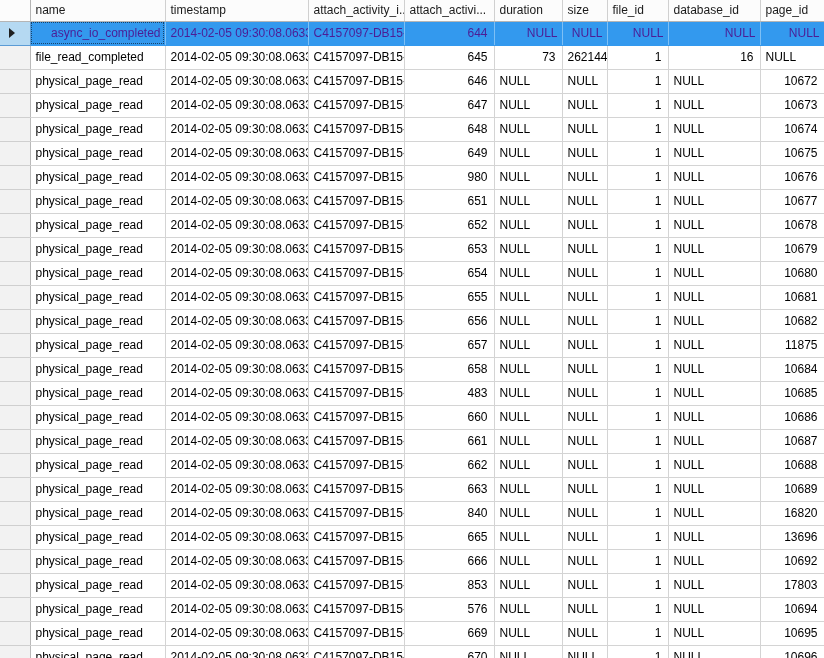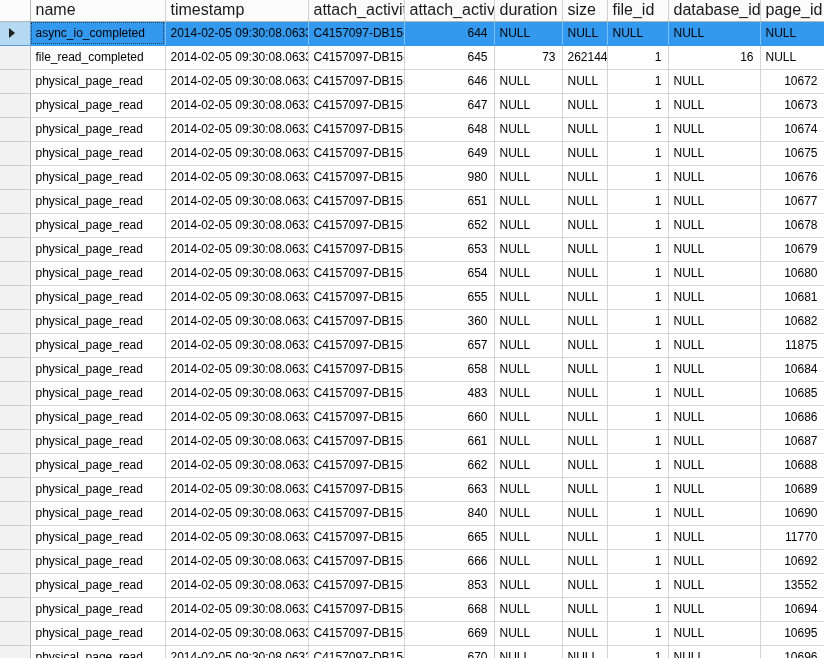--- a/index.html
+++ b/index.html
@@ -31,21 +31,21 @@
   }
 
   
   thead th {
     height: 21px;
     box-sizing: border-box;
     background: #fcfcfc;
     border-right: 1px solid #d0d0d0;
     border-bottom: 1px solid #b5b5b5;
     font-weight: normal;
-    font-size: 16px;
+    font-size: 12px;
     color: #1a1a1a;
     text-align: left;
     padding: 0 4px 1px 5px;
     white-space: nowrap;
     overflow: hidden;
     vertical-align: middle;
   }
   thead th.rowhdr {
     background: #fcfcfc;
     border-right: 1px solid #b5b5b5;
@@ -90,23 +90,24 @@
     width: 0;
     height: 0;
     border-left: 6px solid #202020;
     border-top: 5px solid transparent;
     border-bottom: 5px solid transparent;
   }
 
   
   tr.selected td {
     background: #3399ee;
-    color: #000000;
+    color: #4c1d95;
     border-right: 1px solid #7ec0f5;
     border-bottom: 1px solid #3399ee;
+    text-align: right;
   }
   tr.selected td.focuscell {
     outline: 1px dotted #17436b;
     outline-offset: -2px;
   }
 
   
   col.c-rowhdr { width: 30px; }
   col.c-name { width: 135px; }
   col.c-timestamp { width: 143px; }
@@ -294,21 +295,21 @@
           <td class="">NULL</td>
           <td class="num">1</td>
           <td class="">NULL</td>
           <td class="num">10681</td>
         </tr>
         <tr>
           <td class="rowhdr"></td>
           <td class="">physical_page_read</td>
           <td class="">2014-02-05 09:30:08.0633885</td>
           <td class="">C4157097-DB15-...</td>
-          <td class="num">360</td>
+          <td class="num">656</td>
           <td class="">NULL</td>
           <td class="">NULL</td>
           <td class="num">1</td>
           <td class="">NULL</td>
           <td class="num">10682</td>
         </tr>
         <tr>
           <td class="rowhdr"></td>
           <td class="">physical_page_read</td>
           <td class="">2014-02-05 09:30:08.0633885</td>
@@ -395,33 +396,33 @@
         <tr>
           <td class="rowhdr"></td>
           <td class="">physical_page_read</td>
           <td class="">2014-02-05 09:30:08.0633885</td>
           <td class="">C4157097-DB15-...</td>
           <td class="num">840</td>
           <td class="">NULL</td>
           <td class="">NULL</td>
           <td class="num">1</td>
           <td class="">NULL</td>
-          <td class="num">10690</td>
+          <td class="num">16820</td>
         </tr>
         <tr>
           <td class="rowhdr"></td>
           <td class="">physical_page_read</td>
           <td class="">2014-02-05 09:30:08.0633885</td>
           <td class="">C4157097-DB15-...</td>
           <td class="num">665</td>
           <td class="">NULL</td>
           <td class="">NULL</td>
           <td class="num">1</td>
           <td class="">NULL</td>
-          <td class="num">11770</td>
+          <td class="num">13696</td>
         </tr>
         <tr>
           <td class="rowhdr"></td>
           <td class="">physical_page_read</td>
           <td class="">2014-02-05 09:30:08.0633885</td>
           <td class="">C4157097-DB15-...</td>
           <td class="num">666</td>
           <td class="">NULL</td>
           <td class="">NULL</td>
           <td class="num">1</td>
@@ -431,28 +432,28 @@
         <tr>
           <td class="rowhdr"></td>
           <td class="">physical_page_read</td>
           <td class="">2014-02-05 09:30:08.0633885</td>
           <td class="">C4157097-DB15-...</td>
           <td class="num">853</td>
           <td class="">NULL</td>
           <td class="">NULL</td>
           <td class="num">1</td>
           <td class="">NULL</td>
-          <td class="num">13552</td>
-        </tr>
-        <tr>
-          <td class="rowhdr"></td>
-          <td class="">physical_page_read</td>
-          <td class="">2014-02-05 09:30:08.0633885</td>
-          <td class="">C4157097-DB15-...</td>
-          <td class="num">668</td>
+          <td class="num">17803</td>
+        </tr>
+        <tr>
+          <td class="rowhdr"></td>
+          <td class="">physical_page_read</td>
+          <td class="">2014-02-05 09:30:08.0633885</td>
+          <td class="">C4157097-DB15-...</td>
+          <td class="num">576</td>
           <td class="">NULL</td>
           <td class="">NULL</td>
           <td class="num">1</td>
           <td class="">NULL</td>
           <td class="num">10694</td>
         </tr>
         <tr>
           <td class="rowhdr"></td>
           <td class="">physical_page_read</td>
           <td class="">2014-02-05 09:30:08.0633885</td>

